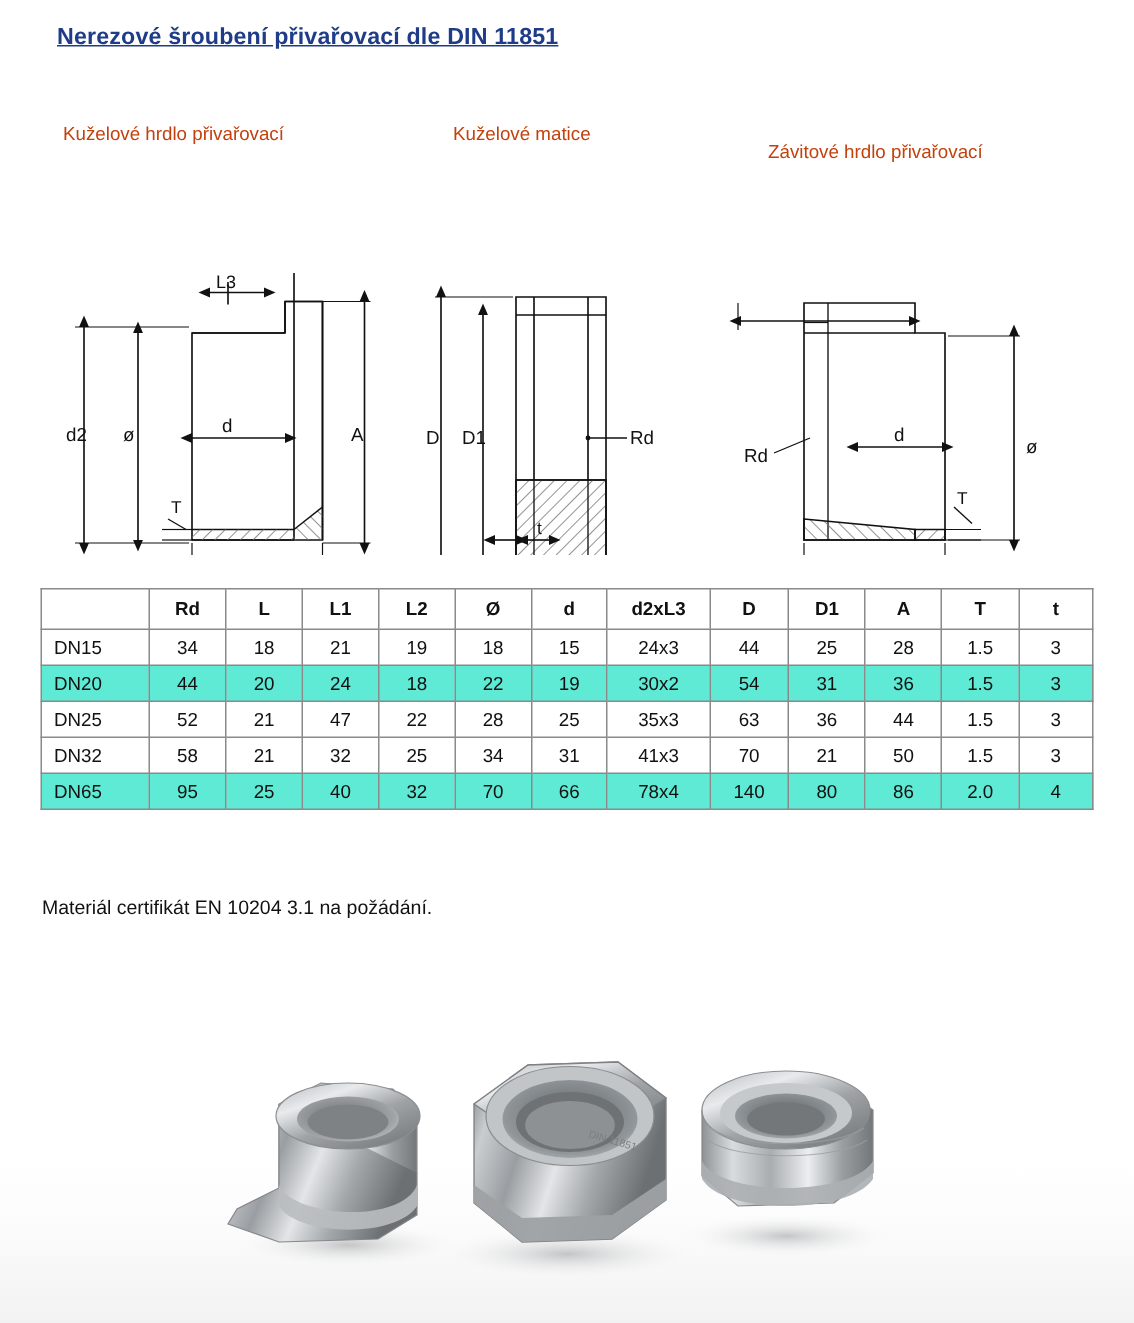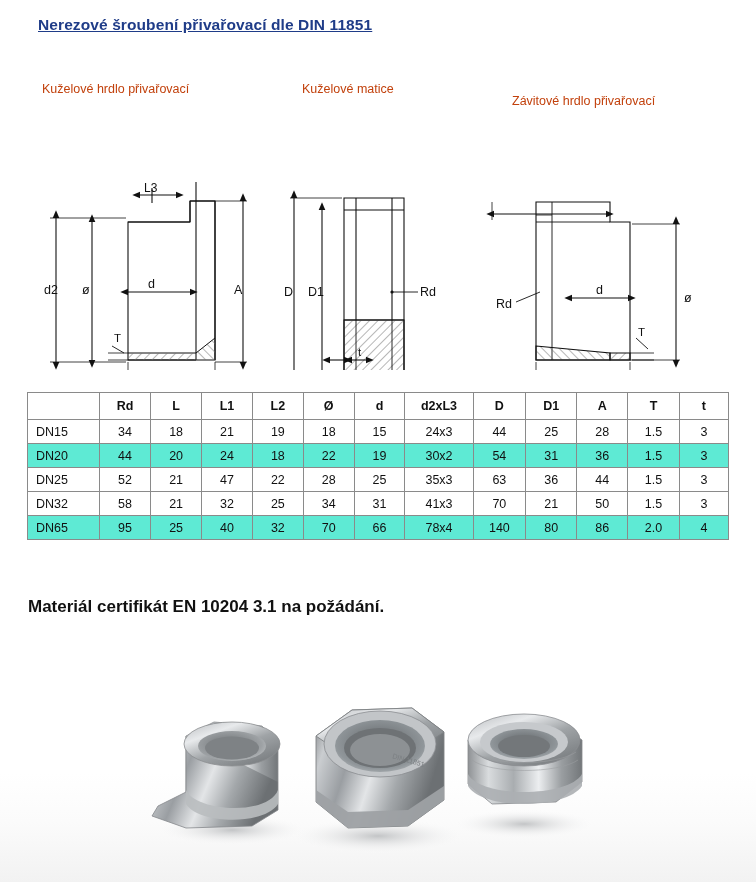--- a/index.html
+++ b/index.html
@@ -83,22 +83,22 @@
     padding-left: 8px;
     font-weight: normal;
   }
   .col-dn   { width: 76px; }
   .col-std  { width: 56px; }
   .col-d2l3 { width: 72px; }
   .note {
     position: absolute;
     left: 28px;
     top: 597px;
-    font-size: 17px;
-    font-weight: bold;
+    font-size: 13px;
+    font-weight: normal;
     color: #111;
   }
   
   .photos {
     position: absolute;
     left: 0;
     top: 640px;
     width: 756px;
     height: 242px;
     background: #ffffff;

